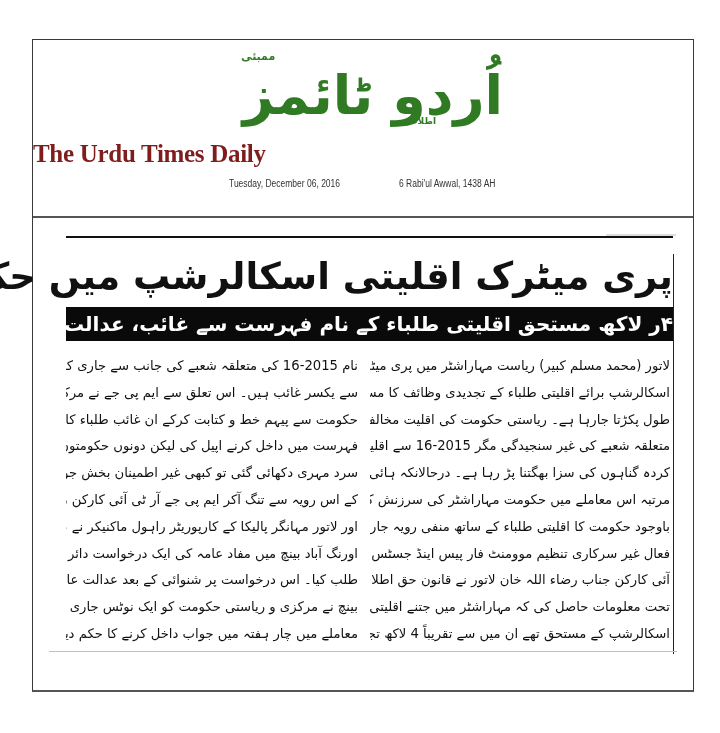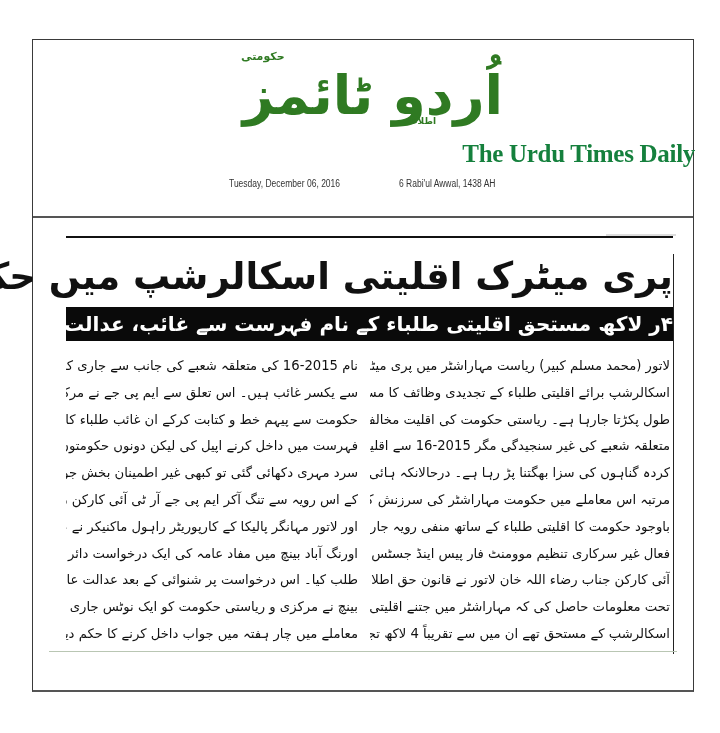--- a/index.html
+++ b/index.html
@@ -71,25 +71,25 @@
       font-size: 9px;
       direction: rtl;
       color: #2f7a22;
       font-weight: bold;
     }
     .english-title {
       position: absolute;
       left: 0;
       top: 100px;
       width: 662px;
-      text-align: right;
+      text-align: left;
       font-family: "Liberation Serif", serif;
       font-weight: bold;
       font-size: 25px;
-      color: #15803d;
+      color: #7f1d1d;
       letter-spacing: -0.3px;
     }
     .dateline {
       position: absolute;
       top: 138px;
       font-family: "Liberation Sans", sans-serif;
       font-size: 10px;
       color: #333;
       transform: scaleX(0.85);
       transform-origin: left center;
@@ -204,21 +204,21 @@
     }
   </style>
 </head>
 <body>
 
 <div class="clipping">
 
   <div class="masthead">
     <div class="logo">
       <div class="logo-main">اُردو ٹائمز</div>
-      <div class="logo-city">حکومتی</div>
+      <div class="logo-city">ممبئی</div>
       <div class="logo-daily">اطلاعات</div>
     </div>
     <div class="english-title">The Urdu Times Daily</div>
     <div class="dateline date-greg">Tuesday, December 06, 2016</div>
     <div class="dateline date-hijri">6 Rabi'ul Awwal, 1438 AH</div>
   </div>
 
   <div class="article">
     <div class="top-rule-shadow"></div>
     <div class="top-rule"></div>

